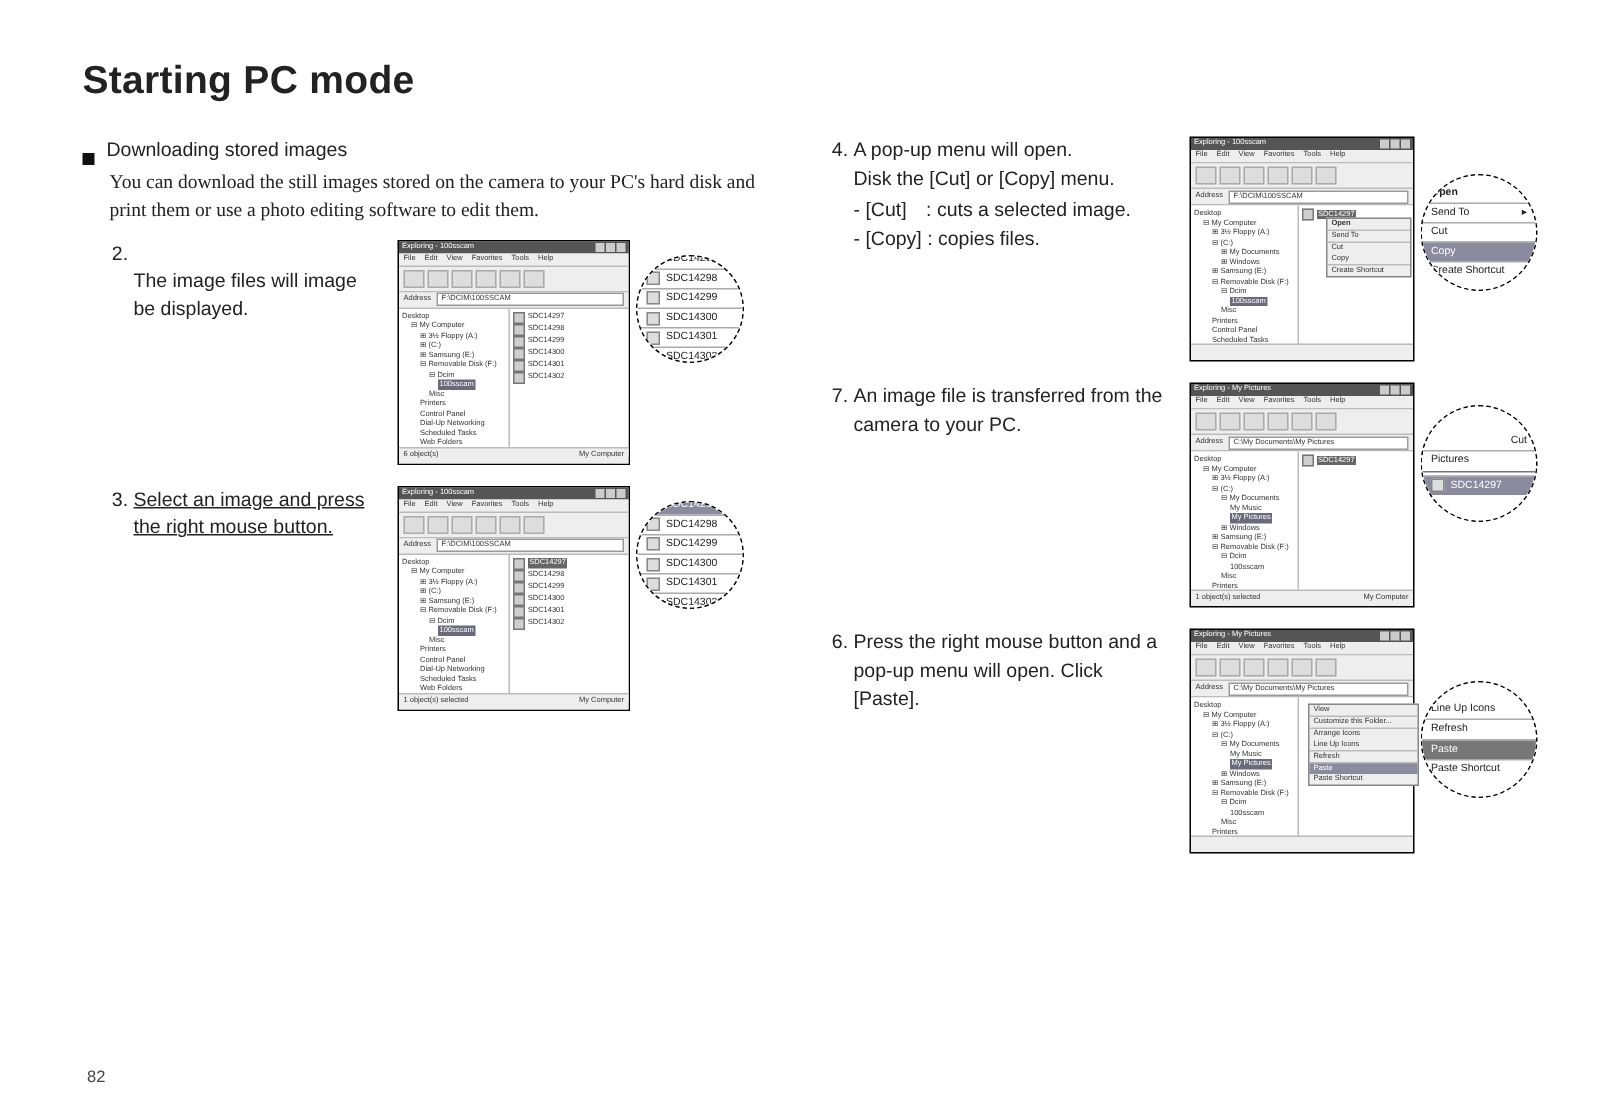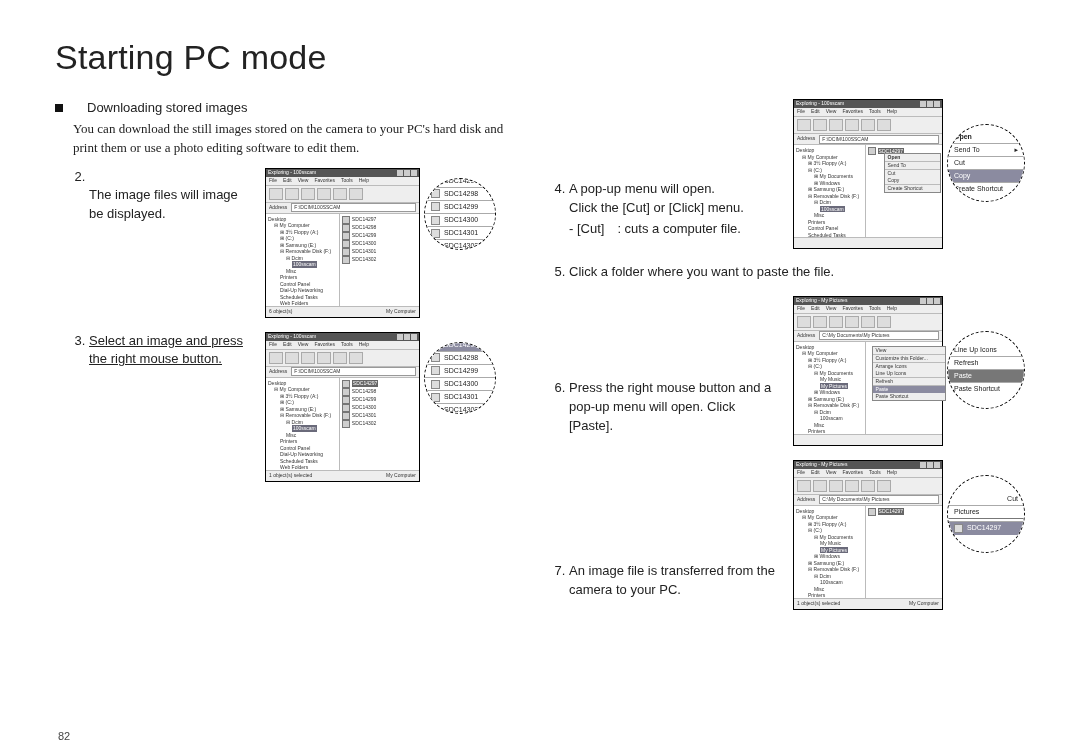--- a/index.html
+++ b/index.html
@@ -11,38 +11,38 @@
     width: 1080px;
     height: 746px;
     overflow: hidden;
     position: relative;
   }
   .page {
     padding: 38px 55px 10px 55px;
     box-sizing: border-box;
   }
   h1 {
-    font-size: 34px;
-    font-weight: normal;
+    font-size: 26px;
+    font-weight: bold;
     margin: 0 0 22px 0;
     letter-spacing: 0.2px;
   }
   .columns {
     display: flex;
     gap: 28px;
   }
   .col {
     flex: 1 1 0;
     font-size: 13px;
     line-height: 1.45;
   }
   .section-head {
     display: flex;
-    align-items: flex-start;
-    gap: 24px;
+    align-items: flex-end;
+    gap: 8px;
     margin-bottom: 2px;
   }
   .square {
     width: 8px;
     height: 8px;
     background: #111;
     margin-top: 5px;
     flex: none;
   }
   .intro {
@@ -156,31 +156,31 @@
     display:flex;
     align-items:flex-start;
     gap:10px;
     margin-bottom:14px;
   }
   .step-block .txt{flex:0 0 200px;}
   .step-block .gfx{flex:none;position:relative;}
 
   .r-step{
     display:flex;
-    align-items:flex-end;
+    align-items:flex-start;
     gap:16px;
     margin-bottom:14px;
   }
   .r-step .txt{flex:0 0 230px;font-size:13px;line-height:1.45;}
   .r-step .gfx{flex:none;position:relative;}
 
   .page-num{
     position:absolute;
     left:58px;
-    bottom:4px;
+    bottom:22px;
     font-size:11px;
     color:#444;
   }
   .sel-file{background:#666;color:#fff;padding:0 1px;}
 </style>
 </head>
 <body>
 
 <div class="page">
   <h1>Starting PC mode</h1>
@@ -433,23 +433,24 @@
       </div>
     </div>
 
     <div class="col">
 
       <div class="r-step">
         <div class="txt">
           <ol class="steps right" start="4">
             <li>
               <span>A pop-up menu will open.</span><br>
-              <span>Click the [Cut] or [Click] menu.</span>
+              <span>Disk the [Cut] or [Copy] menu.</span>
               <div class="sub">
-                <div>- [Cut] : cuts a computer file.</div>
+                <div>- [Cut] : cuts a selected image.</div>
+                <div>- [Copy] : copies files.</div>
               </div>
             </li>
           </ol>
         </div>
         <div class="gfx" style="display:flex;align-items:flex-start;gap:4px;">
           <div class="win" style="width:150px;height:150px;">
             <div class="titlebar">
                 <span>Exploring - 100sscam</span>
                 <span class="btns">
                   <span></span>
@@ -529,28 +530,25 @@
             <div class="row hl">
                 <span>Copy</span>
               </div>
             <div class="row">
                 <span>Create Shortcut</span>
               </div>
           </div>
         </div>
       </div>
 
-      <ol class="steps right" start="5" style="margin-bottom:14px;">
-        <li>Click a folder where you want to paste the file.</li>
-      </ol>
 
       <div class="r-step">
         <div class="txt">
-          <ol class="steps right" start="6">
-            <li>Press the right mouse button and a pop-up menu will open. Click [Paste].</li>
+          <ol class="steps right" start="7">
+            <li>An image file is transferred from the camera to your PC.</li>
           </ol>
         </div>
         <div class="gfx" style="display:flex;align-items:flex-start;gap:4px;">
           <div class="win" style="width:150px;height:150px;">
             <div class="titlebar">
                 <span>Exploring - My Pictures</span>
                 <span class="btns">
                   <span></span>
                   <span></span>
                   <span></span>
@@ -588,58 +586,52 @@
                 <div class="ti i3">⊞ <span>Windows</span></div>
                 <div class="ti i2">⊞ <span>Samsung (E:)</span></div>
                 <div class="ti i2">⊟ <span>Removable Disk (F:)</span></div>
                 <div class="ti i3">⊟ <span>Dcim</span></div>
                 <div class="ti i4">100sscam</div>
                 <div class="ti i3">Misc</div>
                 <div class="ti i2">Printers</div>
                 <div class="ti i2">Control Panel</div>
 
               </div>
-              <div class="files" style="position:relative;">
-                <div style="position:absolute;left:6px;top:4px;background:#eee;border:1px solid #888;font-size:5px;line-height:1.4;width:72px;">
-                  <div style="padding:0 3px;">View</div>
-                  <div style="padding:0 3px;border-top:1px solid #bbb;">Customize this Folder...</div>
-                  <div style="padding:0 3px;border-top:1px solid #bbb;">Arrange Icons</div>
-                  <div style="padding:0 3px;">Line Up Icons</div>
-                  <div style="padding:0 3px;border-top:1px solid #bbb;">Refresh</div>
-                  <div style="padding:0 3px;border-top:1px solid #bbb;background:#8b8ba0;color:#fff;">Paste</div>
-                  <div style="padding:0 3px;">Paste Shortcut</div>
-                </div>
+              <div class="files">
+                <div class="f">
+                    <span class="ic"></span>
+                    <span class="sel-file">SDC14297</span>
+                  </div>
               </div>
             </div>
             <div class="status">
-                <span></span>
-                <span></span>
-              </div>
-          </div>
-          <div class="callout" style="width:78px;height:78px;margin-top:35px;">
-            <div class="row">
-                <span>Line Up Icons</span>
-              </div>
-            <div class="row">
-                <span>Refresh</span>
-              </div>
-            <div class="row hl2">
-                <span>Paste</span>
-              </div>
-            <div class="row">
-                <span>Paste Shortcut</span>
+                <span>1 object(s) selected</span>
+                <span>My Computer</span>
+              </div>
+          </div>
+          <div class="callout" style="width:78px;height:78px;margin-top:15px;">
+            <div class="row" style="justify-content:flex-end;">
+                <span>Cut</span>
+              </div>
+            <div class="row">
+                <span>Pictures</span>
+              </div>
+            <div class="row" style="border-top:1px solid #777;"></div>
+            <div class="row hl">
+                <span class="ic"></span>
+                <span>SDC14297</span>
               </div>
           </div>
         </div>
       </div>
 
       <div class="r-step">
         <div class="txt">
-          <ol class="steps right" start="7">
-            <li>An image file is transferred from the camera to your PC.</li>
+          <ol class="steps right" start="6">
+            <li>Press the right mouse button and a pop-up menu will open. Click [Paste].</li>
           </ol>
         </div>
         <div class="gfx" style="display:flex;align-items:flex-start;gap:4px;">
           <div class="win" style="width:150px;height:150px;">
             <div class="titlebar">
                 <span>Exploring - My Pictures</span>
                 <span class="btns">
                   <span></span>
                   <span></span>
                   <span></span>
@@ -677,43 +669,49 @@
                 <div class="ti i3">⊞ <span>Windows</span></div>
                 <div class="ti i2">⊞ <span>Samsung (E:)</span></div>
                 <div class="ti i2">⊟ <span>Removable Disk (F:)</span></div>
                 <div class="ti i3">⊟ <span>Dcim</span></div>
                 <div class="ti i4">100sscam</div>
                 <div class="ti i3">Misc</div>
                 <div class="ti i2">Printers</div>
                 <div class="ti i2">Control Panel</div>
 
               </div>
-              <div class="files">
-                <div class="f">
-                    <span class="ic"></span>
-                    <span class="sel-file">SDC14297</span>
-                  </div>
+              <div class="files" style="position:relative;">
+                <div style="position:absolute;left:6px;top:4px;background:#eee;border:1px solid #888;font-size:5px;line-height:1.4;width:72px;">
+                  <div style="padding:0 3px;">View</div>
+                  <div style="padding:0 3px;border-top:1px solid #bbb;">Customize this Folder...</div>
+                  <div style="padding:0 3px;border-top:1px solid #bbb;">Arrange Icons</div>
+                  <div style="padding:0 3px;">Line Up Icons</div>
+                  <div style="padding:0 3px;border-top:1px solid #bbb;">Refresh</div>
+                  <div style="padding:0 3px;border-top:1px solid #bbb;background:#8b8ba0;color:#fff;">Paste</div>
+                  <div style="padding:0 3px;">Paste Shortcut</div>
+                </div>
               </div>
             </div>
             <div class="status">
-                <span>1 object(s) selected</span>
-                <span>My Computer</span>
-              </div>
-          </div>
-          <div class="callout" style="width:78px;height:78px;margin-top:15px;">
-            <div class="row" style="justify-content:flex-end;">
-                <span>Cut</span>
-              </div>
-            <div class="row">
-                <span>Pictures</span>
-              </div>
-            <div class="row" style="border-top:1px solid #777;"></div>
-            <div class="row hl">
-                <span class="ic"></span>
-                <span>SDC14297</span>
+                <span></span>
+                <span></span>
+              </div>
+          </div>
+          <div class="callout" style="width:78px;height:78px;margin-top:35px;">
+            <div class="row">
+                <span>Line Up Icons</span>
+              </div>
+            <div class="row">
+                <span>Refresh</span>
+              </div>
+            <div class="row hl2">
+                <span>Paste</span>
+              </div>
+            <div class="row">
+                <span>Paste Shortcut</span>
               </div>
           </div>
         </div>
       </div>
 
     </div>
   </div>
 </div>
 
 <div class="page-num">82</div>

